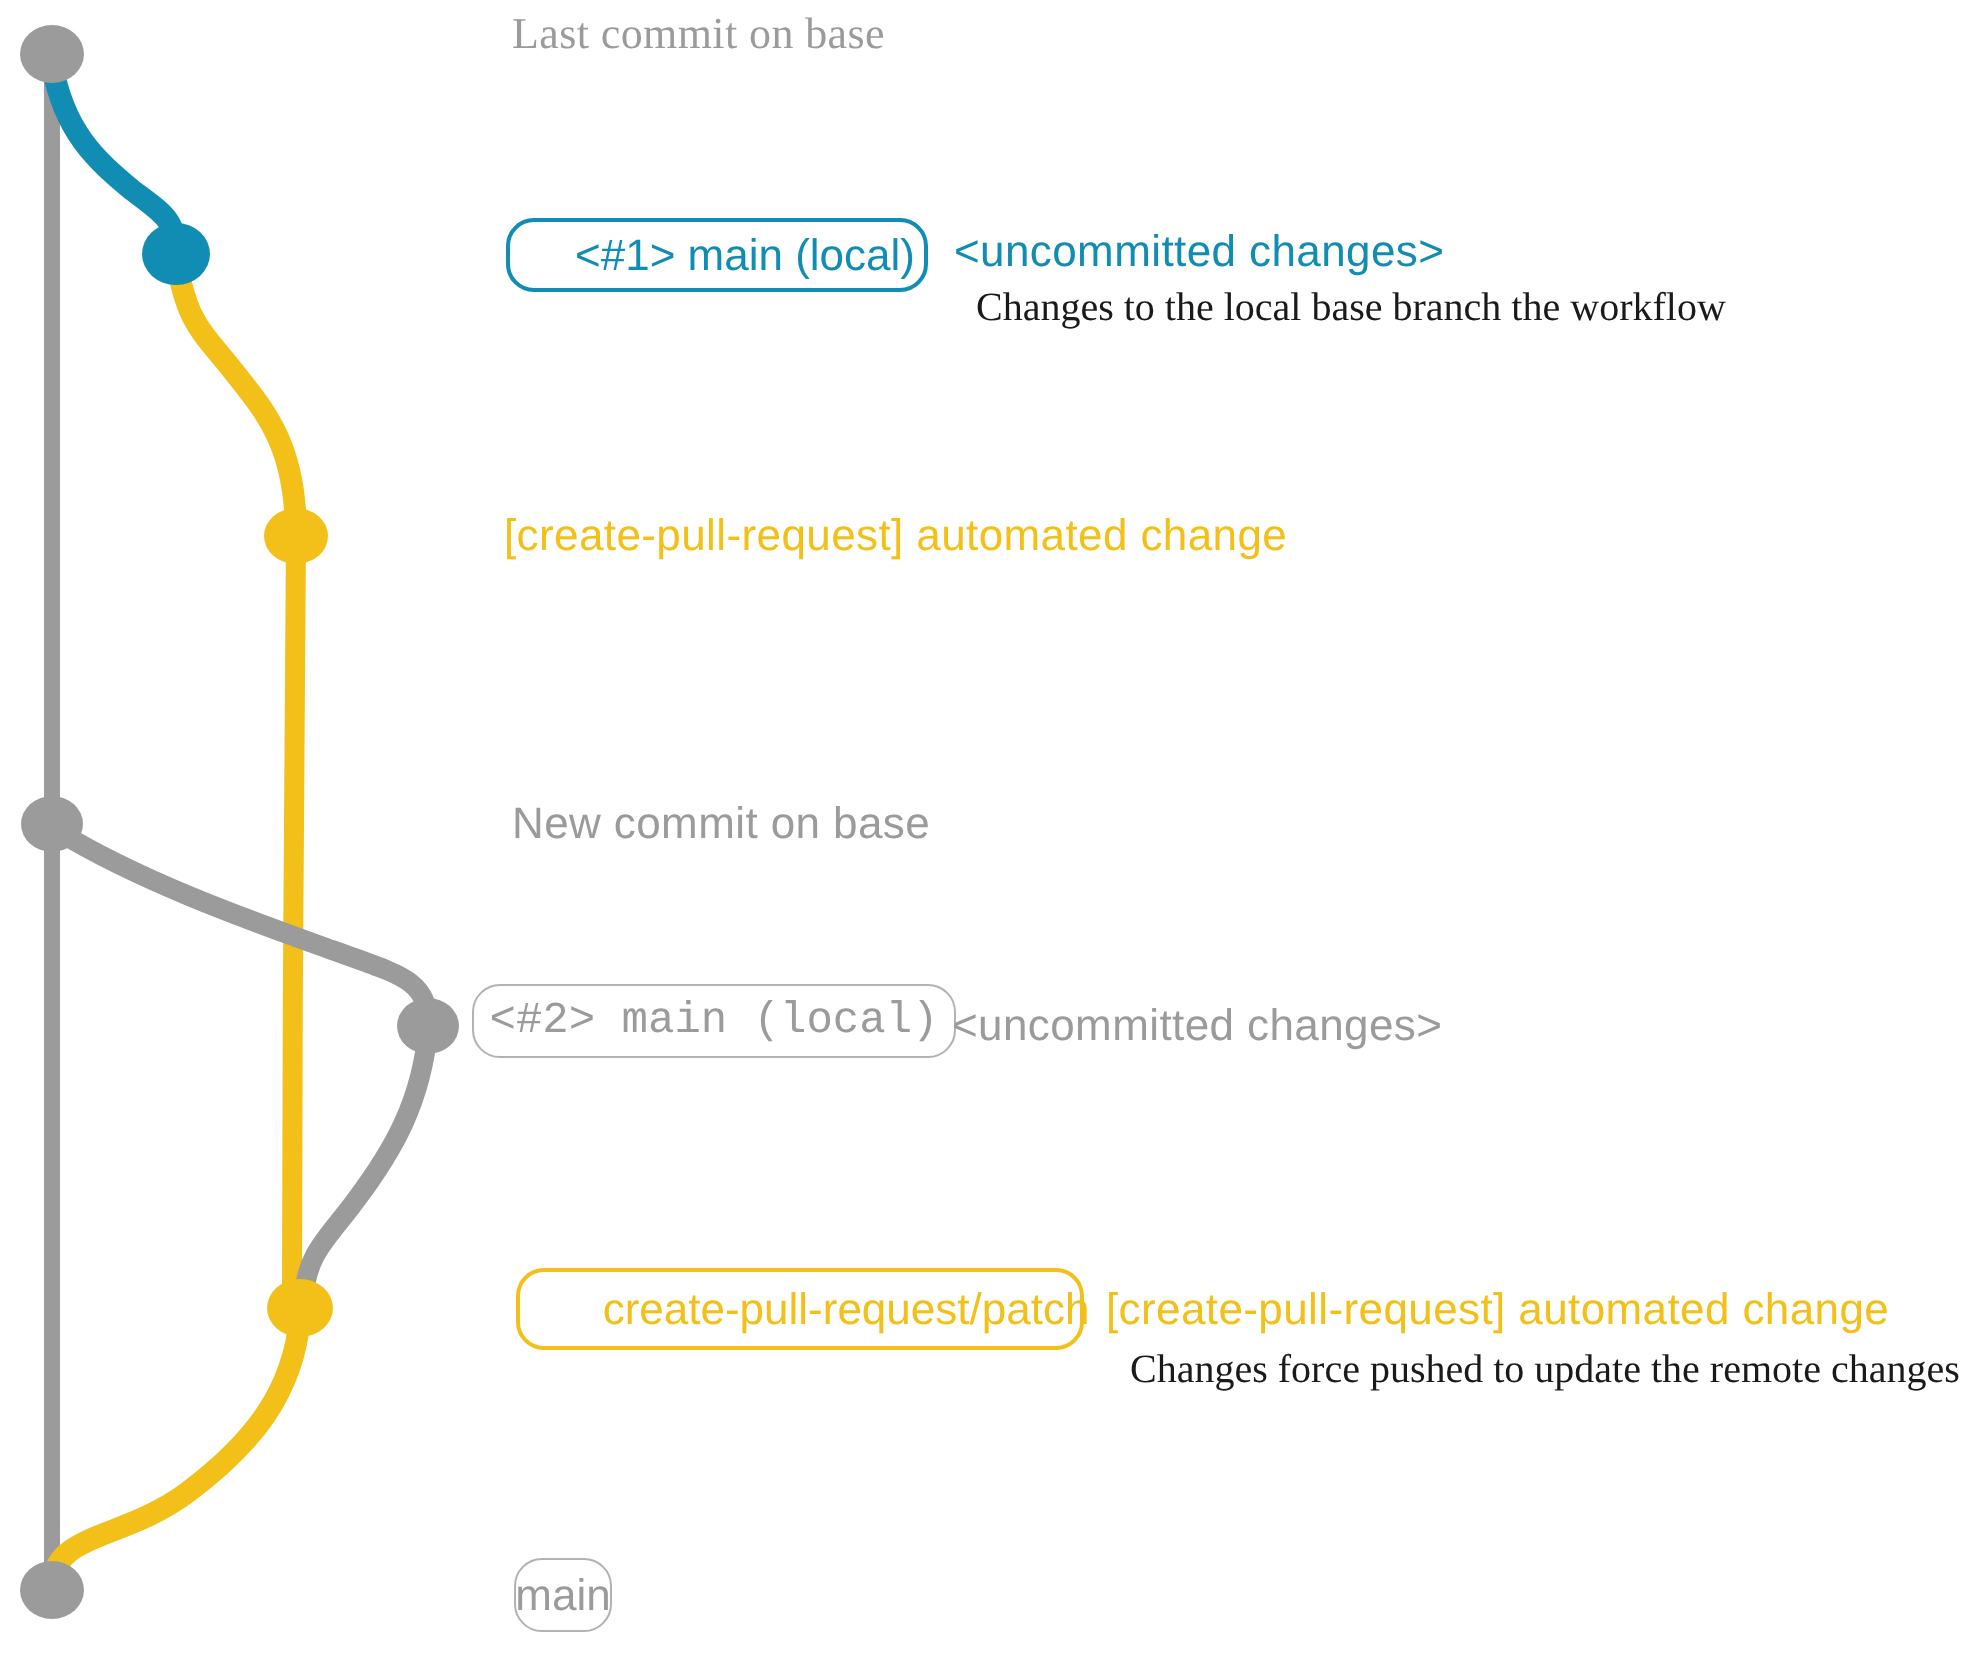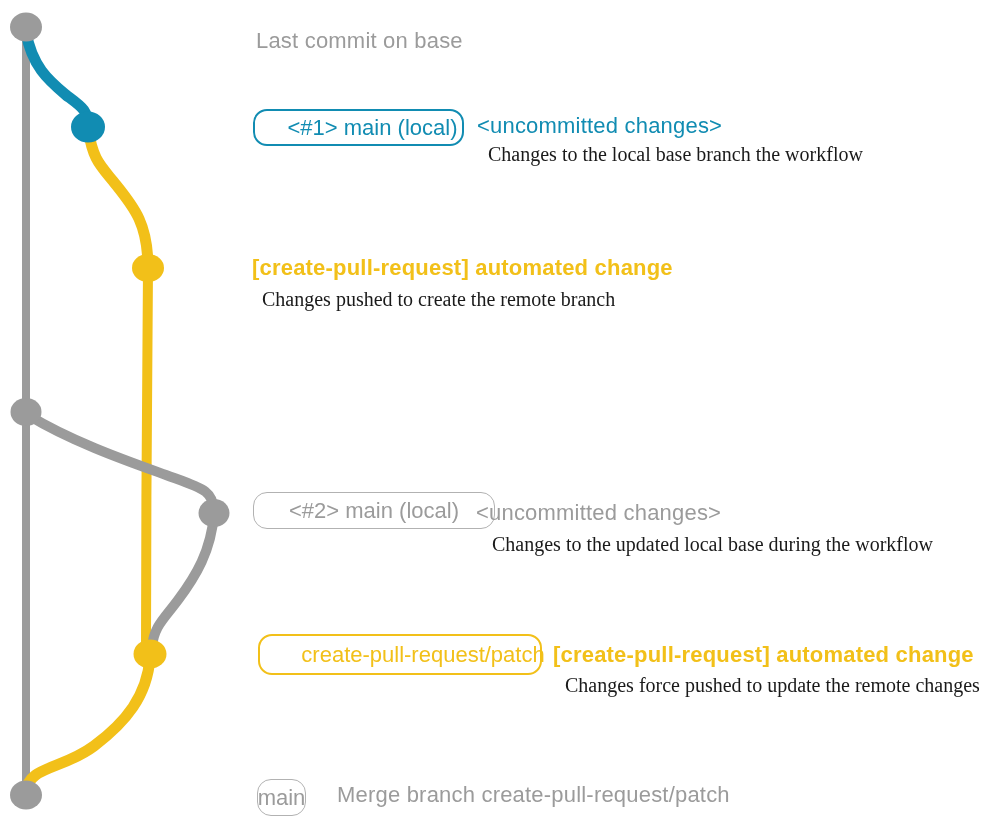--- a/index.html
+++ b/index.html
@@ -14,21 +14,21 @@
   .graph-svg { position: absolute; left: 0; top: 0; }
   .lbl {
     position: absolute;
     white-space: nowrap;
     line-height: 1.15;
     letter-spacing: 0.2px;
     font-size: 22px;
   }
   .gray-text   { color: var(--c-gray); }
   .teal-text   { color: var(--c-teal); }
-  .yellow-text { color: var(--c-yellow); font-weight: bold; }
+  .yellow-text { color: var(--c-yellow); }
   .note {
     position: absolute;
     white-space: nowrap;
     font-family: "Liberation Serif", serif;
     font-size: 20px;
     color: var(--c-ink);
     line-height: 1.15;
     letter-spacing: 0px;
   }
   .badge {
@@ -67,34 +67,32 @@
 
     <ellipse cx="26" cy="27" rx="16" ry="14.5" style="fill:var(--c-gray)"></ellipse>
     <ellipse cx="88" cy="127" rx="17" ry="15.5" style="fill:var(--c-teal)"></ellipse>
     <ellipse cx="148" cy="268" rx="16" ry="14" style="fill:var(--c-yellow)"></ellipse>
     <ellipse cx="26" cy="412" rx="15.5" ry="14" style="fill:var(--c-gray)"></ellipse>
     <ellipse cx="214" cy="513" rx="15.5" ry="14" style="fill:var(--c-gray)"></ellipse>
     <ellipse cx="150" cy="654" rx="16.5" ry="14.5" style="fill:var(--c-yellow)"></ellipse>
     <ellipse cx="26" cy="795" rx="16" ry="14.5" style="fill:var(--c-gray)"></ellipse>
   </svg>
 
-  <div class="lbl gray-text" style="left:256px; top:28px;">Last commit on base</div>
+  <div class="lbl gray-text" style="left:256px; top:4px;font-family:Liberation Serif, serif;">Last commit on base</div>
 
   <div class="badge badge-teal" style="left:253px; top:109px; width:211px; height:37px;">&lt;#1&gt; main (local)</div>
   <div class="lbl teal-text" style="left:477px; top:113px;">&lt;uncommitted changes&gt;</div>
   <div class="note" style="left:488px; top:143px;">Changes to the local base branch the workflow</div>
 
   <div class="lbl yellow-text" style="left:252px; top:255px;">[create-pull-request] automated change</div>
-  <div class="note" style="left:262px; top:288px;">Changes pushed to create the remote branch</div>
 
+  <div class="lbl gray-text" style="left:256px; top:399px;">New commit on base</div>
 
-  <div class="badge badge-gray" style="left:253px; top:492px; width:242px; height:37px;">&lt;#2&gt; main (local)</div>
+  <div class="badge badge-gray" style="left:236px; top:492px; width:242px; height:37px;font-family:Liberation Mono, monospace;">&lt;#2&gt; main (local)</div>
   <div class="lbl gray-text" style="left:476px; top:500px;">&lt;uncommitted changes&gt;</div>
-  <div class="note" style="left:492px; top:533px;">Changes to the updated local base during the workflow</div>
 
   <div class="badge badge-yellow" style="left:258px; top:634px; width:284px; height:41px;padding-left:46px;">create-pull-request/patch</div>
   <div class="lbl yellow-text" style="left:553px; top:642px;">[create-pull-request] automated change</div>
   <div class="note" style="left:565px; top:674px;">Changes force pushed to update the remote changes</div>
 
   <div class="badge badge-gray" style="left:257px; top:779px; width:49px; height:37px;">main</div>
-  <div class="lbl gray-text" style="left:337px; top:782px;">Merge branch create-pull-request/patch</div>
 
 </div>
 
 </body></html>

